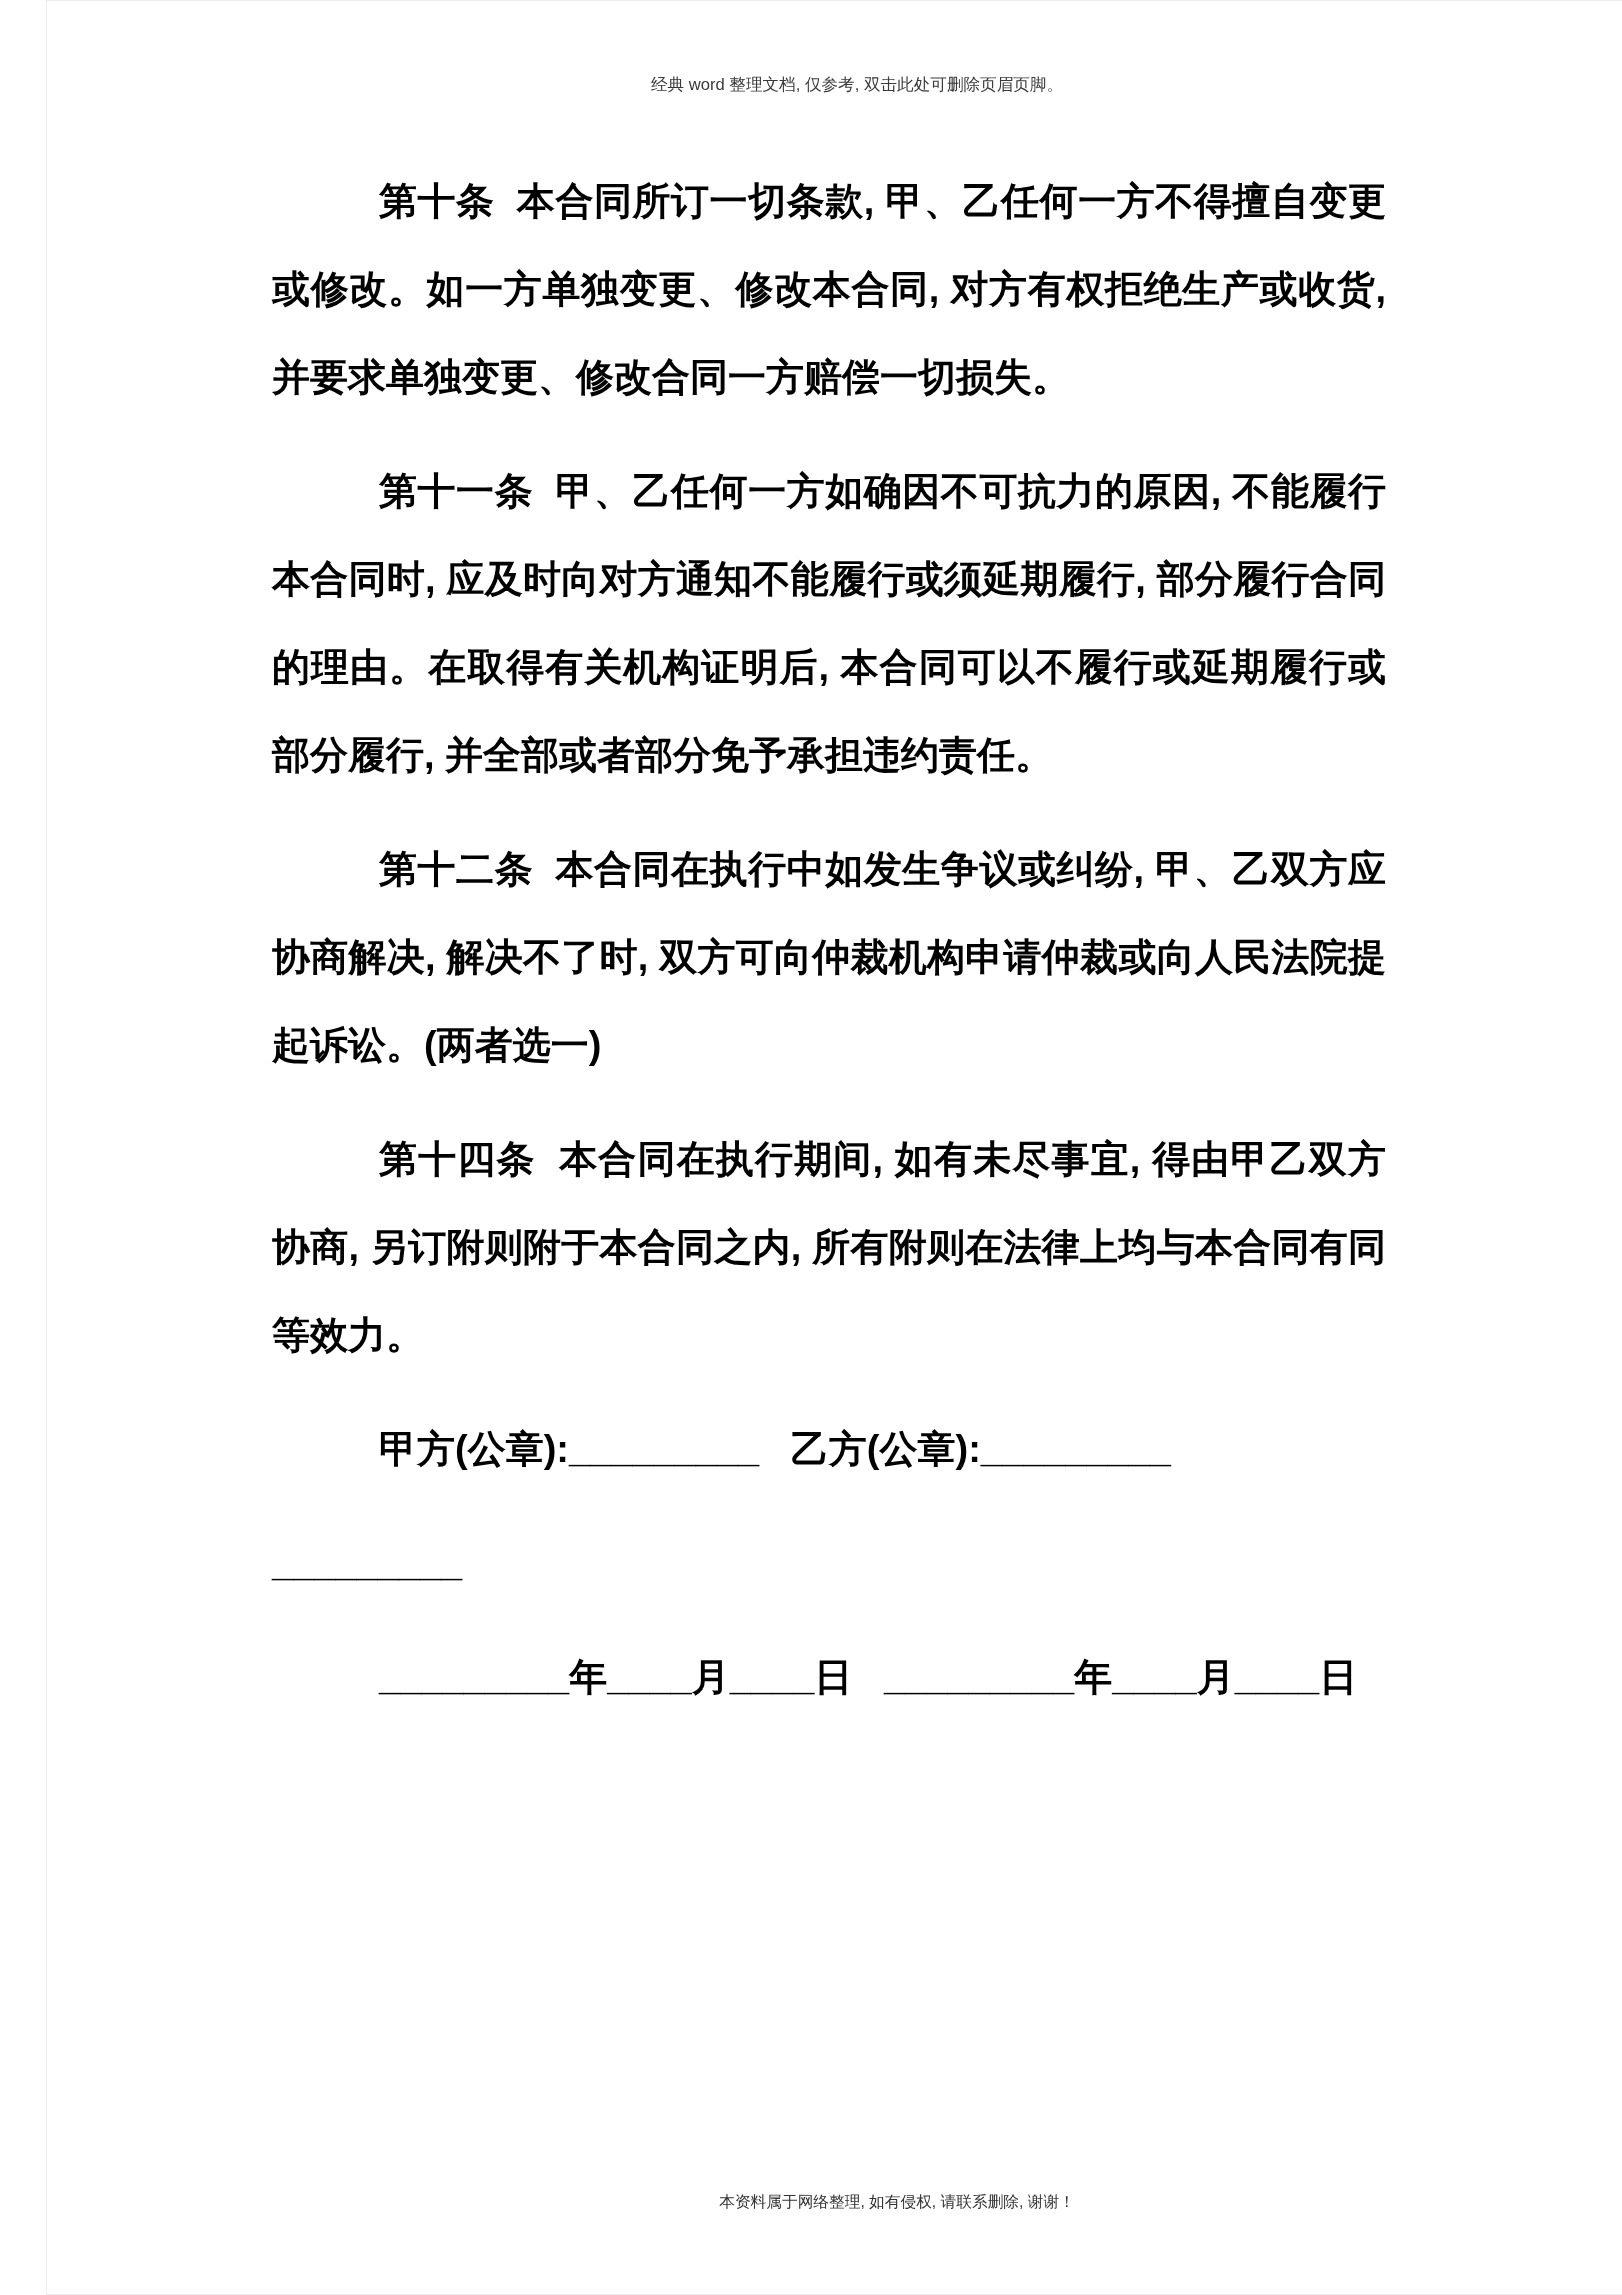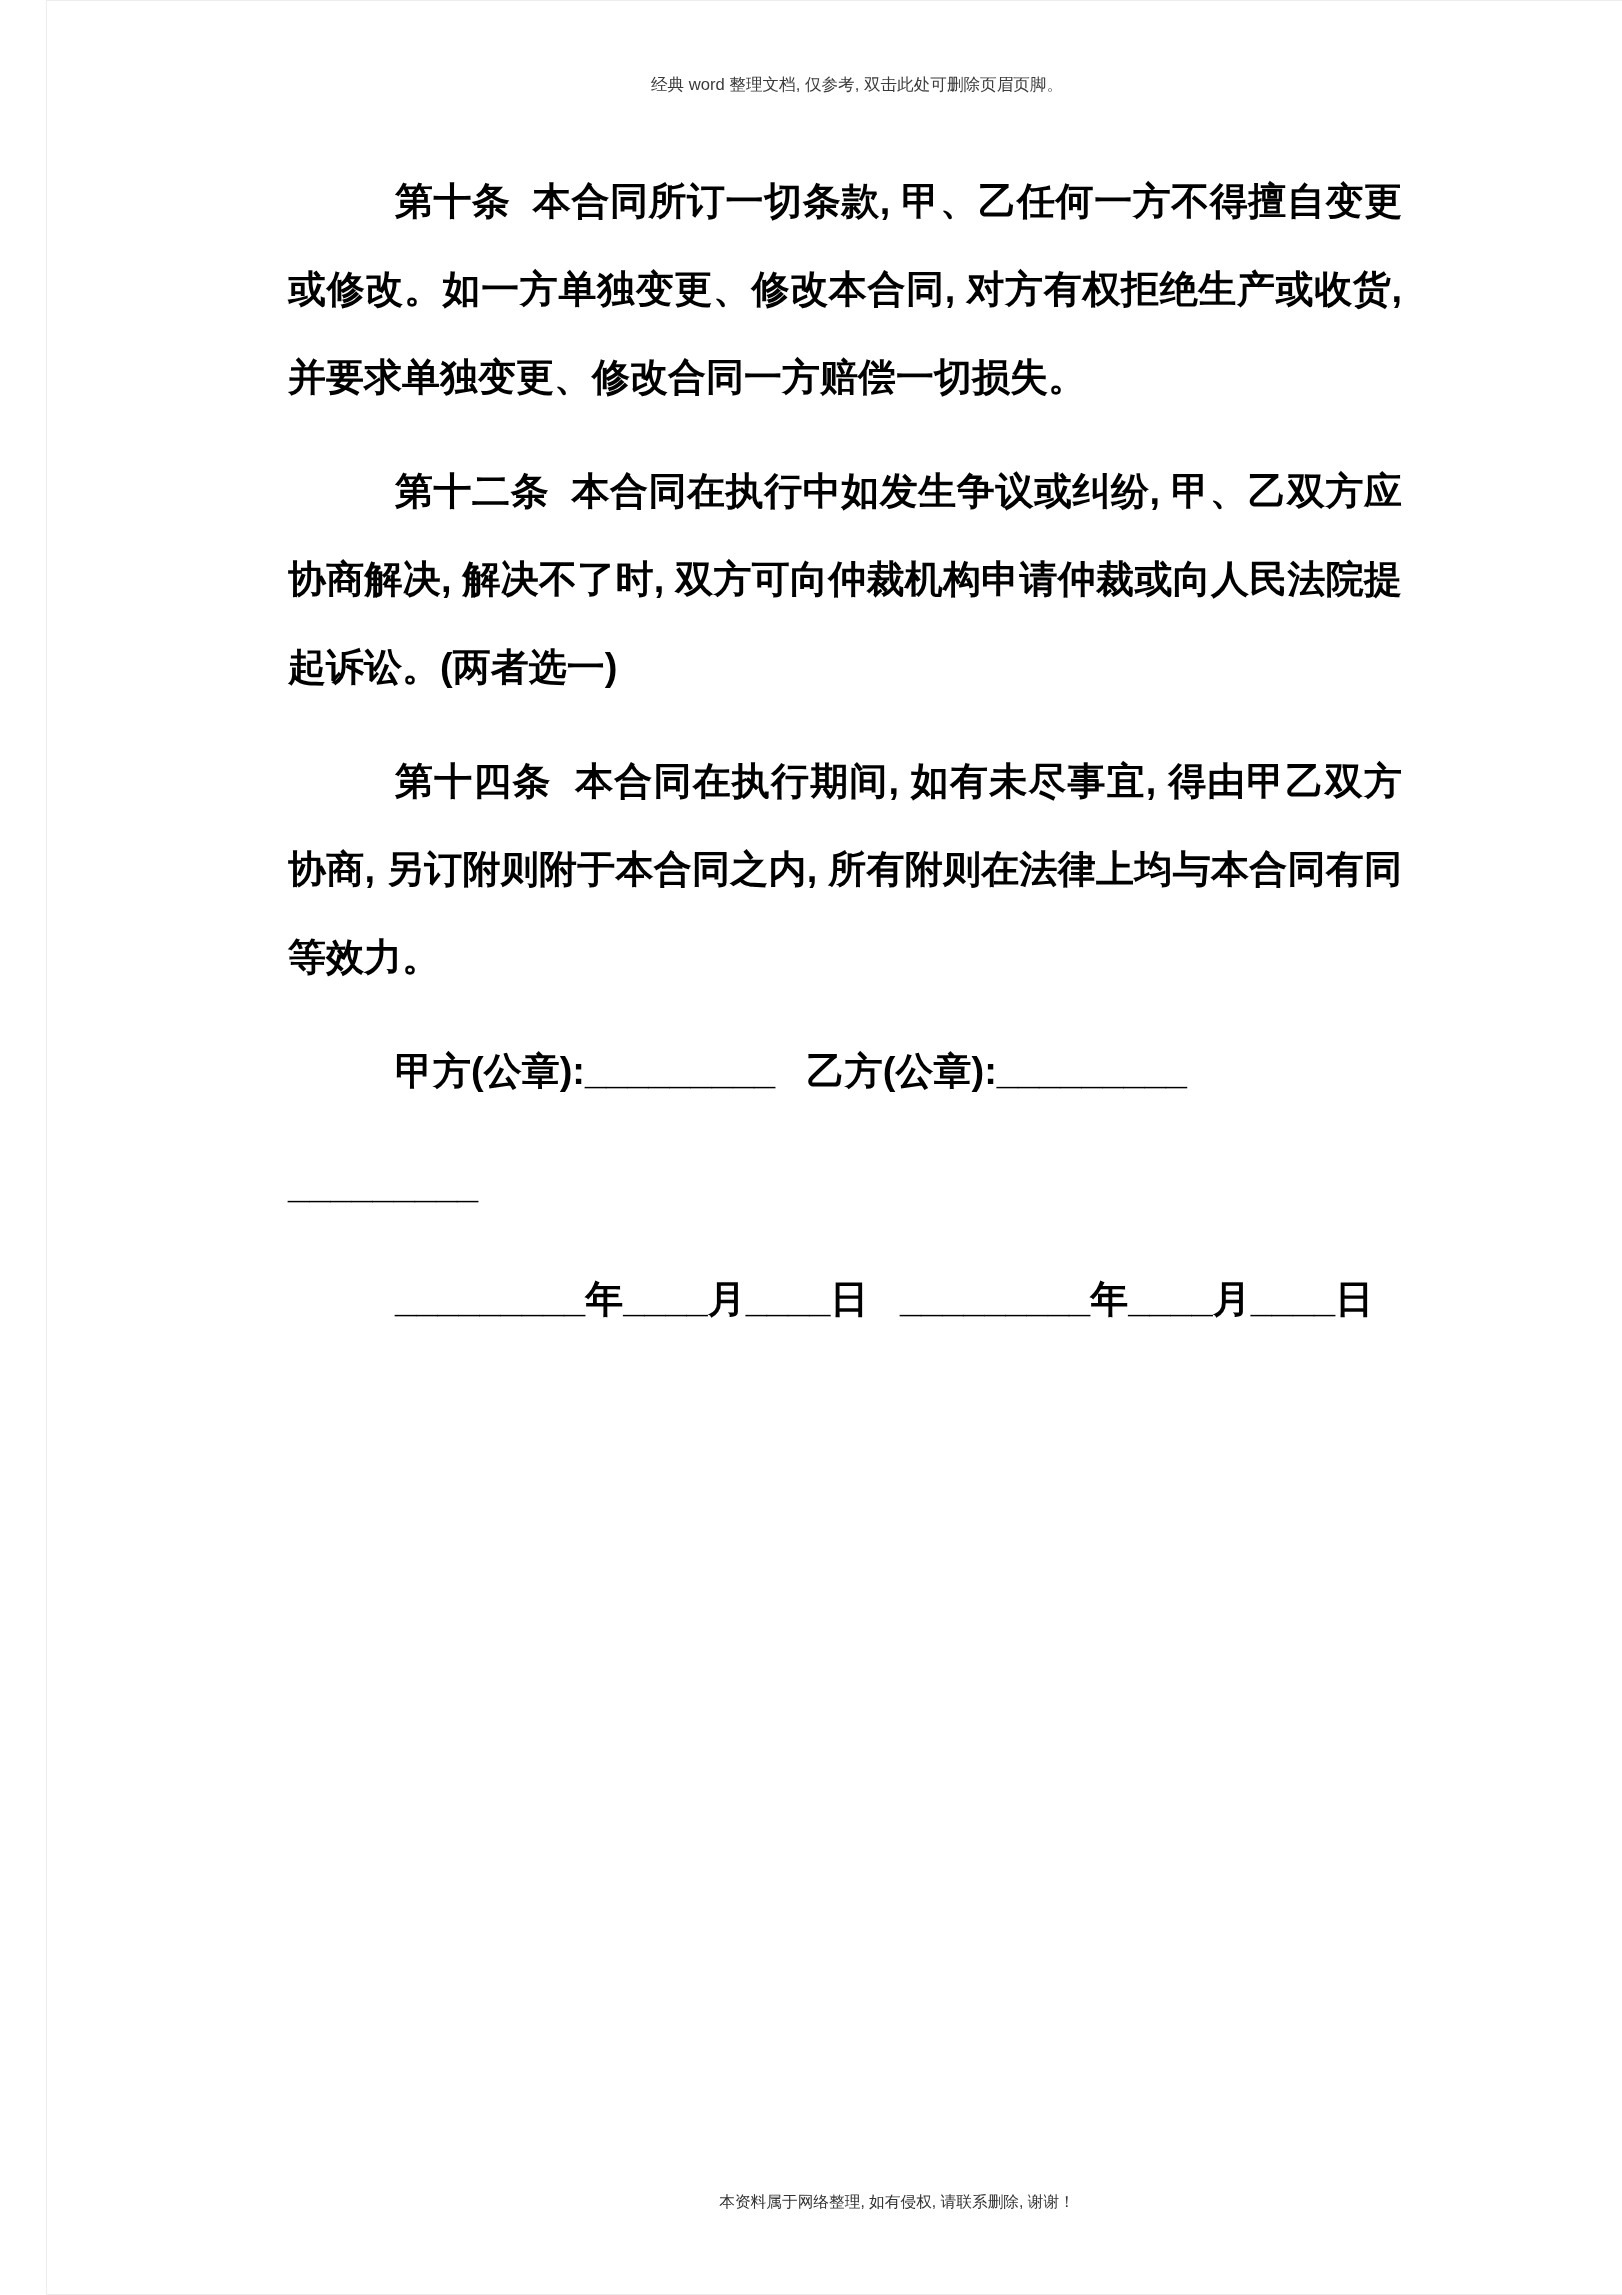--- a/index.html
+++ b/index.html
@@ -25,21 +25,21 @@
     width: 100%;
     text-align: center;
     font-size: 16.6px;
     line-height: 24.4px;
     color: #3a3a3a;
     white-space: pre-wrap;
   }
   .doc-body {
     position: absolute;
     top: 157px;
-    left: 242px;
+    left: 226px;
     width: 1114px;
   }
   .para {
     margin: 0 0 26px 0;
     font-size: 38px;
     line-height: 88px;
     font-weight: bold;
     color: #000000;
     text-align: justify;
     word-break: break-all;
@@ -68,20 +68,21 @@
 <body>
 
 <div class="page">
 
   <div class="doc-header">经典 word 整理文档, 仅参考, 双击此处可删除页眉页脚。</div>
 
   <div class="doc-body">
 
     <p class="para indent">第十条  本合同所订一切条款, 甲、乙任何一方不得擅自变更或修改。如一方单独变更、修改本合同, 对方有权拒绝生产或收货, 并要求单独变更、修改合同一方赔偿一切损失。</p>
 
+    <p class="para indent">第十一条  甲、乙任何一方如确因不可抗力的原因, 不能履行本合同时, 应及时向对方通知不能履行或须延期履行, 部分履行合同的理由。在取得有关机构证明后, 本合同可以不履行或延期履行或部分履行, 并全部或者部分免予承担违约责任。</p>
 
     <p class="para indent">第十二条  本合同在执行中如发生争议或纠纷, 甲、乙双方应协商解决, 解决不了时, 双方可向仲裁机构申请仲裁或向人民法院提起诉讼。(两者选一)</p>
 
 
     <p class="para indent">第十四条  本合同在执行期间, 如有未尽事宜, 得由甲乙双方协商, 另订附则附于本合同之内, 所有附则在法律上均与本合同有同等效力。</p>
 
     <p class="para indent">甲方(公章):_________   乙方(公章):_________</p>
 
 
     <p class="para">_________</p>

